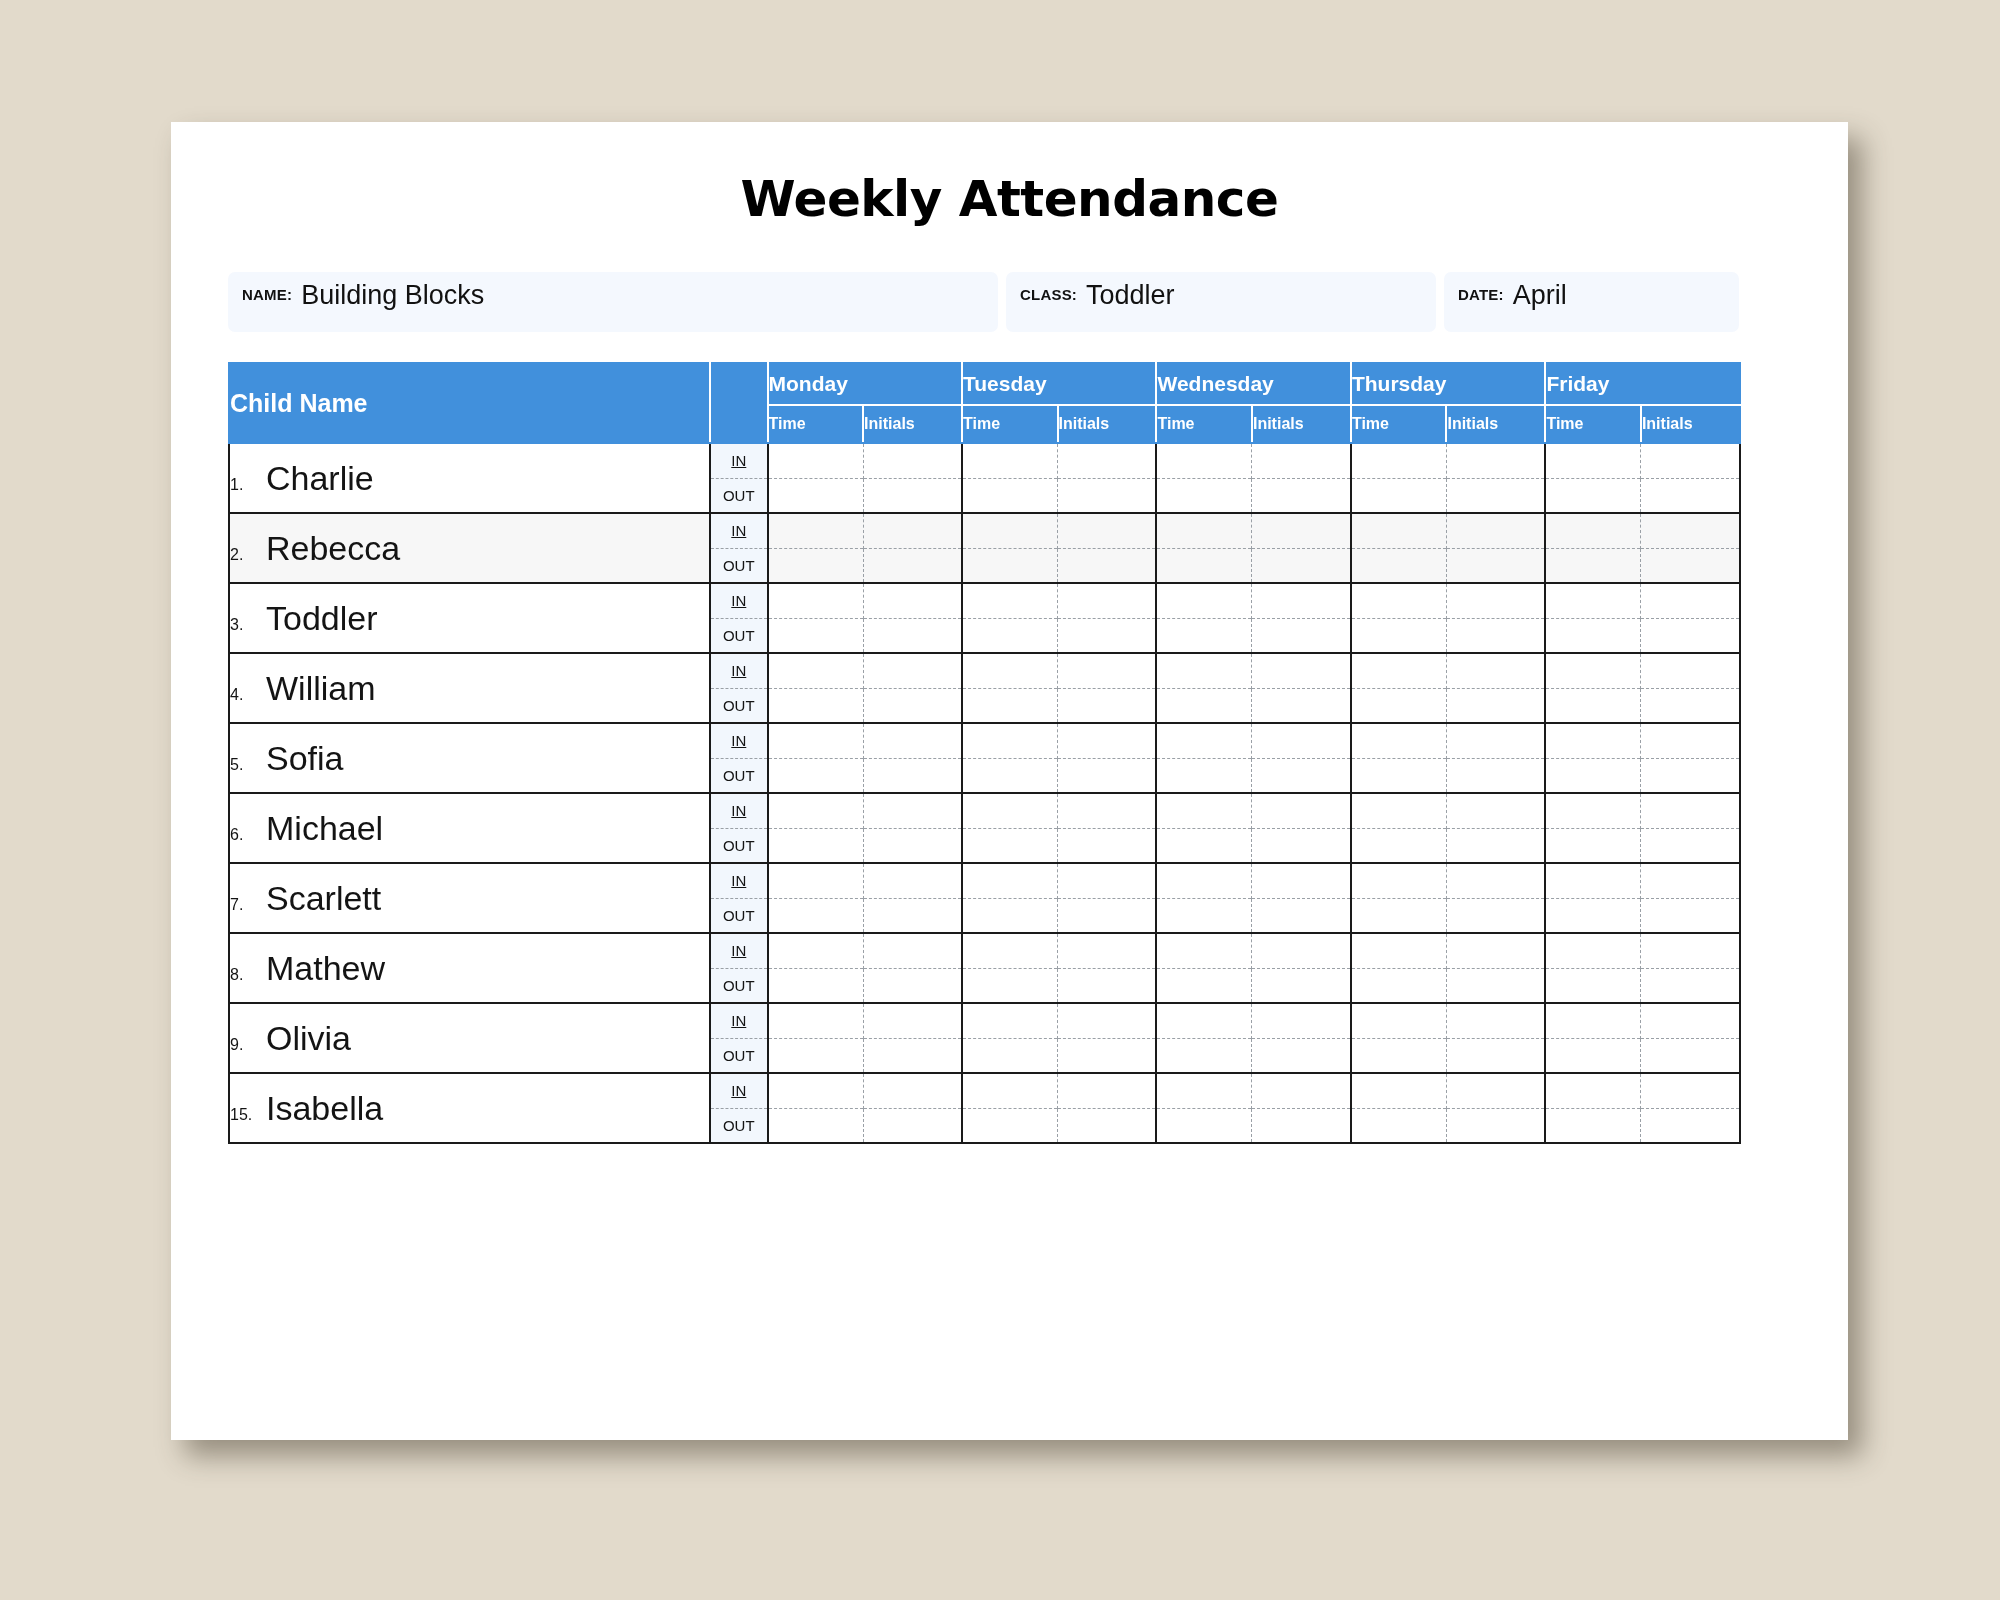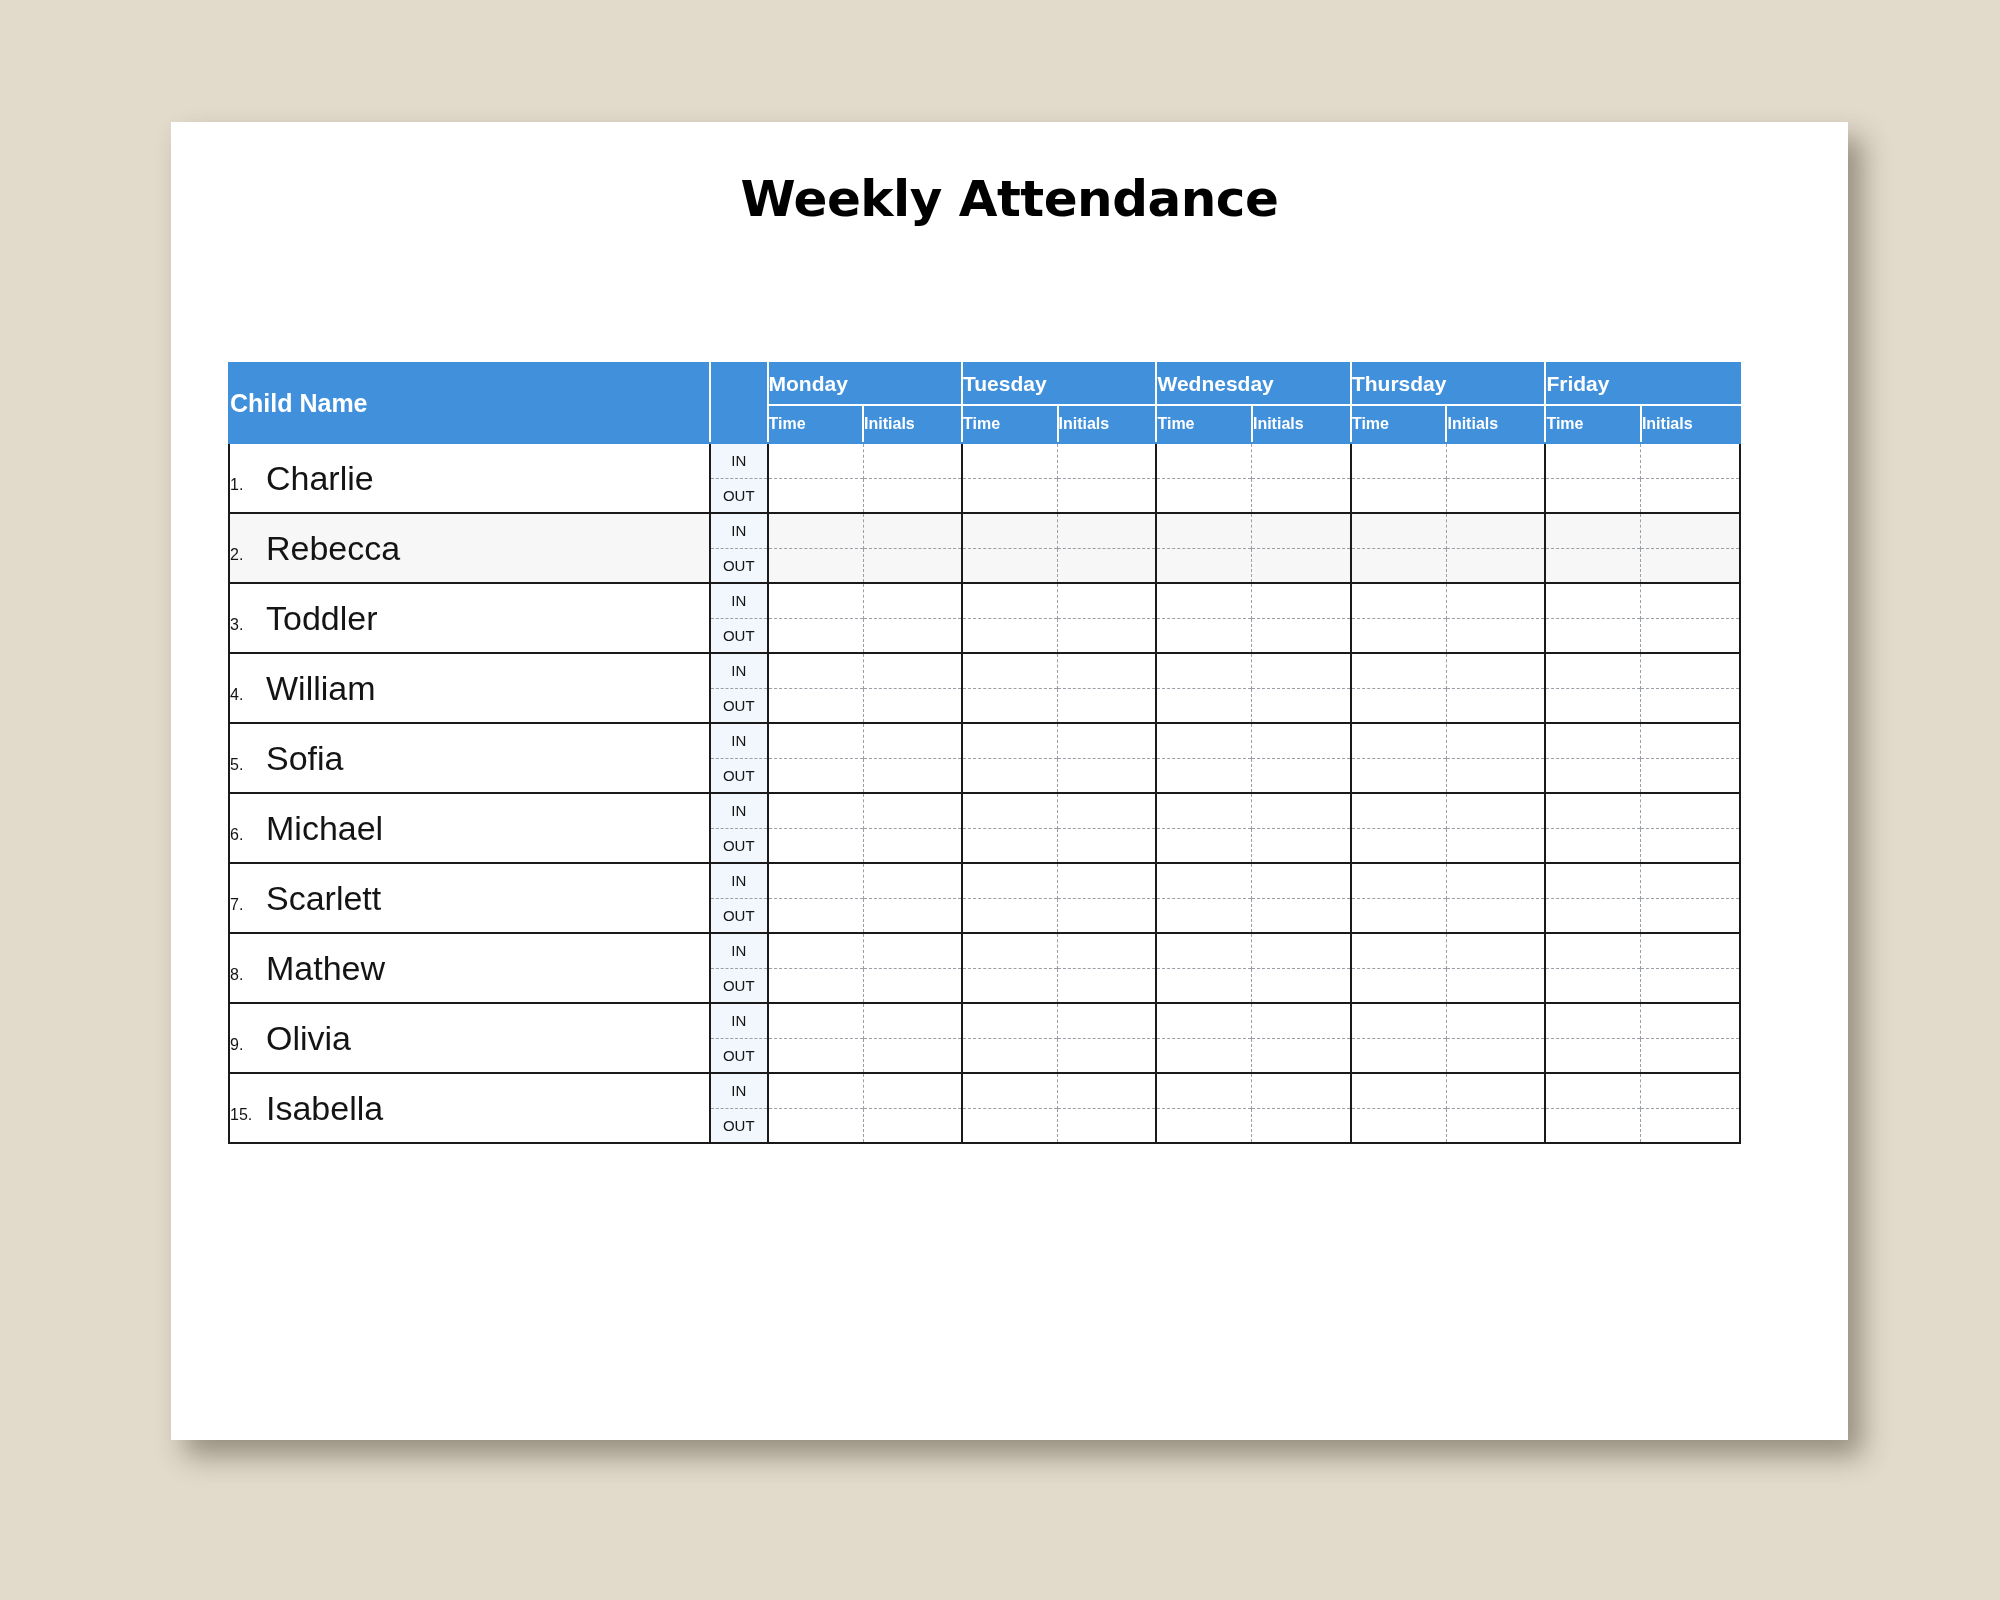--- a/index.html
+++ b/index.html
@@ -148,21 +148,21 @@
     width: 50px;
     background: #f2f7fd;
     border-left: 2.5px solid #1a1a1a;
     border-right: 2.5px solid #1a1a1a;
     text-align: center;
     font-size: 15px;
     color: #141414;
     height: 34px;
     box-sizing: border-box;
   }
-  .io-cell.in  { border-top: 2.5px solid #1a1a1a; }
+  .io-cell.in  { border-top: 2.5px solid #1a1a1a; text-decoration: underline; }
   .io-cell.out { border-bottom: 2.5px solid #1a1a1a; border-top: 1.5px dashed #9aa0a6; }
 
   .slot {
     height: 34px;
     box-sizing: border-box;
     border-right: 1.5px dashed #9aa0a6;
   }
   .slot.in  { border-top: 2.5px solid #1a1a1a; }
   .slot.out { border-bottom: 2.5px solid #1a1a1a; border-top: 1.5px dashed #9aa0a6; }
   .slot.groupend { border-right: 2.5px solid #1a1a1a; }
@@ -172,20 +172,34 @@
   tr.stripe .slot { background: #f7f7f7; }
   tr.stripe .io-cell { background: #f2f7fd; }
 </style>
 </head>
 <body>
 
 <div class="sheet">
 
   <h1 class="doc-title">Weekly Attendance</h1>
 
+  <div class="meta-row">
+    <div class="meta-field name">
+      <span class="meta-label">NAME:</span>
+      <span class="meta-value">Building Blocks</span>
+    </div>
+    <div class="meta-field class">
+      <span class="meta-label">CLASS:</span>
+      <span class="meta-value">Toddler</span>
+    </div>
+    <div class="meta-field date">
+      <span class="meta-label">DATE:</span>
+      <span class="meta-value">April</span>
+    </div>
+  </div>
 
   <table class="att-table">
     <colgroup>
       <col style="width:418px">
       <col style="width:50px">
       <col style="width:83px">
         <col style="width:86px">
       <col style="width:83px">
         <col style="width:86px">
       <col style="width:83px">

